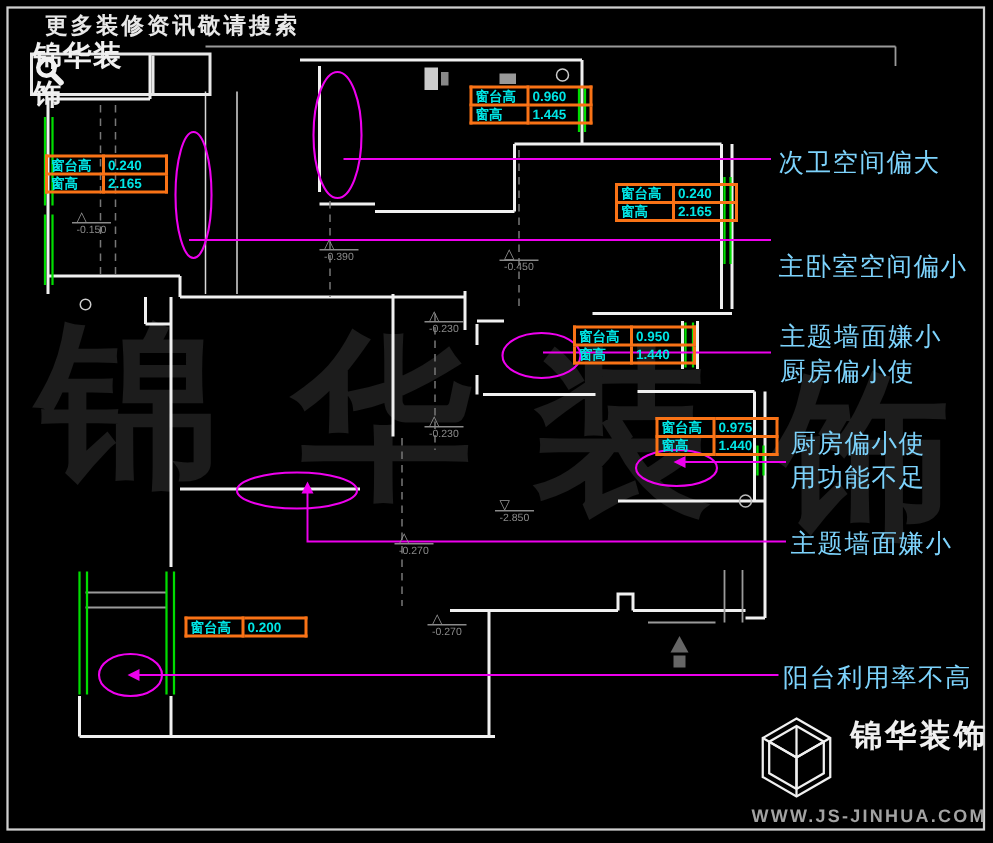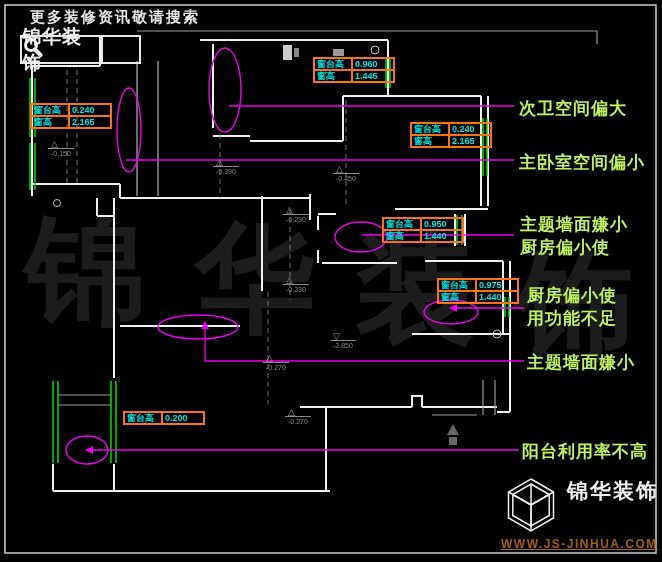--- a/index.html
+++ b/index.html
@@ -15,30 +15,30 @@
   .logo-box .cell1{width:79px;border-right:2px solid #e8e8e8;color:#f0f0f0;font-size:19px;font-weight:bold;
                    display:flex;align-items:center;justify-content:center;letter-spacing:1px;}
   .logo-box .cell2{flex:1;display:flex;align-items:center;justify-content:center;}
   
   .wtable{position:absolute;border-collapse:collapse;}
   .wtable td{border:2px solid #f97316;color:#00e5e5;font-size:9px;font-weight:bold;
              height:10px;line-height:10px;padding:0 2px;white-space:nowrap;}
   .wtable td.lab{width:32px;}
   .wtable td.val{width:36px;}
   
-  .alabel{position:absolute;color:#bef264;font-size:17px;font-weight:bold;letter-spacing:1px;
+  .alabel{position:absolute;color:#7dd3fc;font-size:17px;font-weight:normal;letter-spacing:1px;
           line-height:23px;white-space:nowrap;}
   
   .elev{position:absolute;color:#8a8a8a;font-size:7px;line-height:7px;white-space:nowrap;}
   .elev .tri{display:block;font-size:9px;line-height:8px;margin-left:3px;color:#9a9a9a;}
   .elev .val{display:inline-block;border-top:1px solid #8a8a8a;padding:1px 3px 0 3px;}
   
   .f-brand{position:absolute;left:567px;top:477px;color:#f0f0f0;font-size:21px;font-weight:bold;
            line-height:28px;letter-spacing:2px;white-space:nowrap;}
-  .f-web{position:absolute;left:501px;top:537px;color:#a16207;font-size:12px;font-weight:bold;letter-spacing:1.5px;text-decoration:underline;}
+  .f-web{position:absolute;left:501px;top:537px;color:#a3a3a3;font-size:12px;font-weight:bold;letter-spacing:1.5px;}
 </style>
 </head>
 <body>
 
 <div class="canvas">
 
   <div class="wm" style="left:25px;top:210px">锦</div>
   <div class="wm" style="left:195px;top:218px">华</div>
   <div class="wm" style="left:355px;top:228px">装</div>
   <div class="wm" style="left:515px;top:245px">饰</div>
@@ -199,21 +199,21 @@
   <div class="elev" style="left:333px;top:165px"><span class="tri">△</span><span class="val">-0.450</span></div>
   <div class="elev" style="left:283px;top:206px"><span class="tri">△</span><span class="val">-0.230</span></div>
   <div class="elev" style="left:283px;top:276px"><span class="tri">△</span><span class="val">-0.230</span></div>
   <div class="elev" style="left:330px;top:332px"><span class="tri">▽</span><span class="val">-2.850</span></div>
   <div class="elev" style="left:263px;top:354px"><span class="tri">△</span><span class="val">-0.270</span></div>
   <div class="elev" style="left:285px;top:408px"><span class="tri">△</span><span class="val">-0.270</span></div>
 
   <div class="alabel" style="left:519px;top:97px">
     <div>次卫空间偏大</div>
   </div>
-  <div class="alabel" style="left:519px;top:151px">
+  <div class="alabel" style="left:519px;top:166px">
     <div>主卧室空间偏小</div>
   </div>
   <div class="alabel" style="left:520px;top:213px">
     <div>主题墙面嫌小</div>
     <div>厨房偏小使</div>
   </div>
   <div class="alabel" style="left:527px;top:284px">
     <div>厨房偏小使</div>
     <div>用功能不足</div>
   </div>

